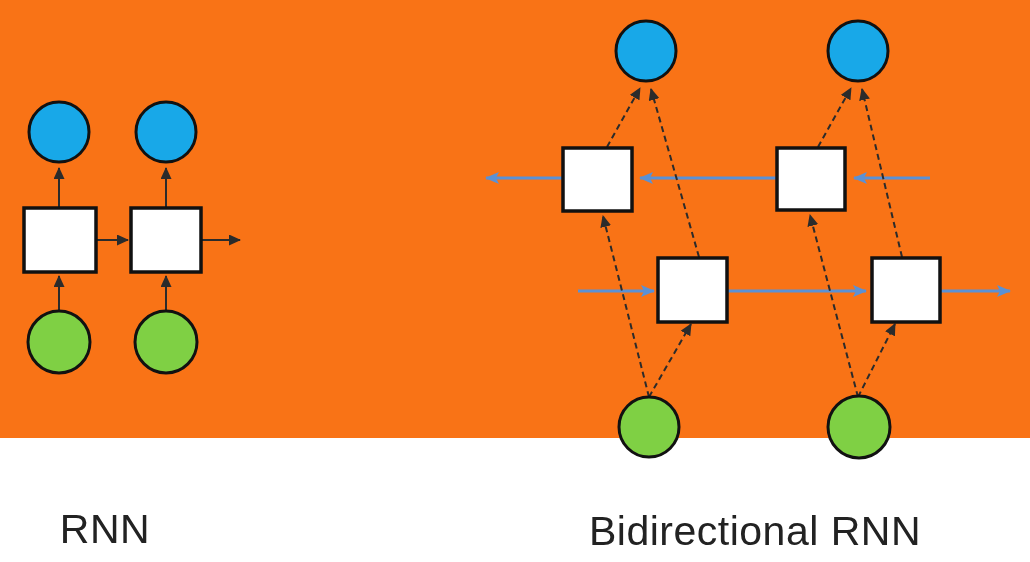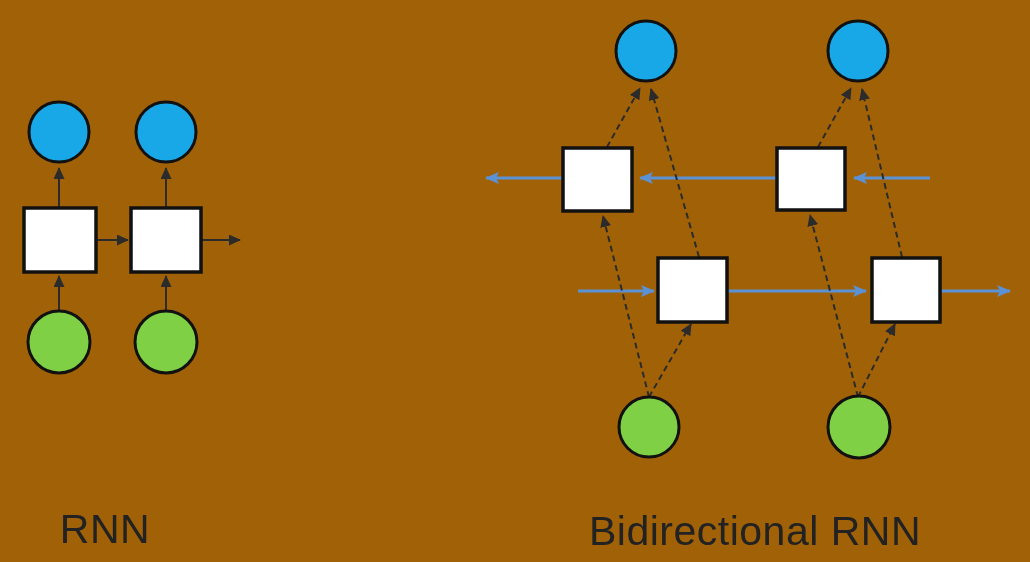--- a/index.html
+++ b/index.html
@@ -7,22 +7,22 @@
     padding: 0;
     background: #ffffff;
     width: 1030px;
     height: 562px;
     overflow: hidden;
     font-family: "Liberation Sans", sans-serif;
   }
   #stage {
     position: relative;
     width: 1030px;
-    height: 562px;
-    background: #a16207;
+    height: 438px;
+    background: #f97316;
   }
   svg { display: block; }
   text.diagram-label {
     font-family: "Liberation Sans", sans-serif;
     font-size: 41px;
     fill: #222222;
     letter-spacing: 0.5px;
   }
 </style>
 </head>

